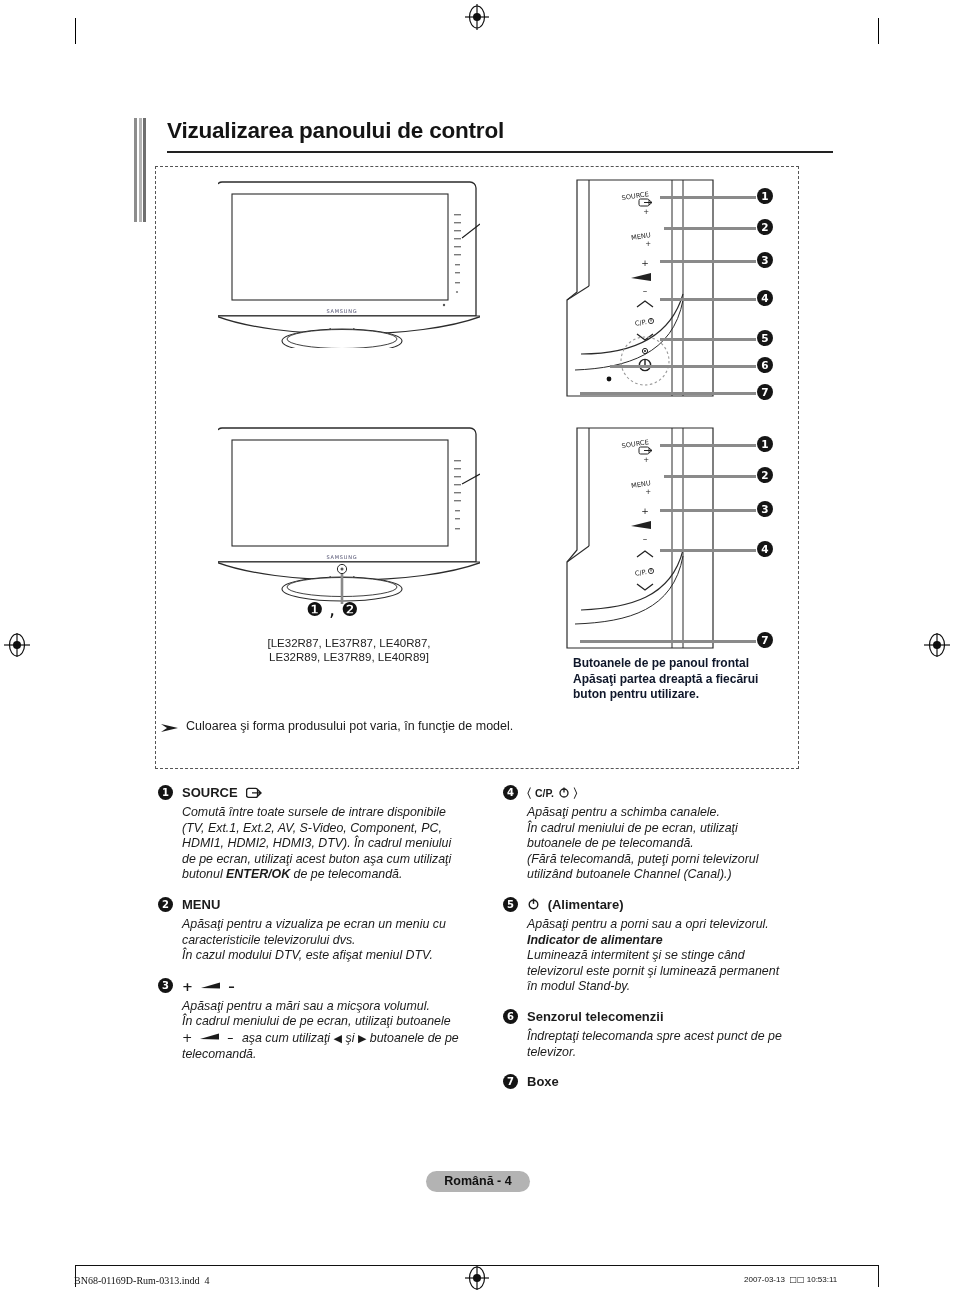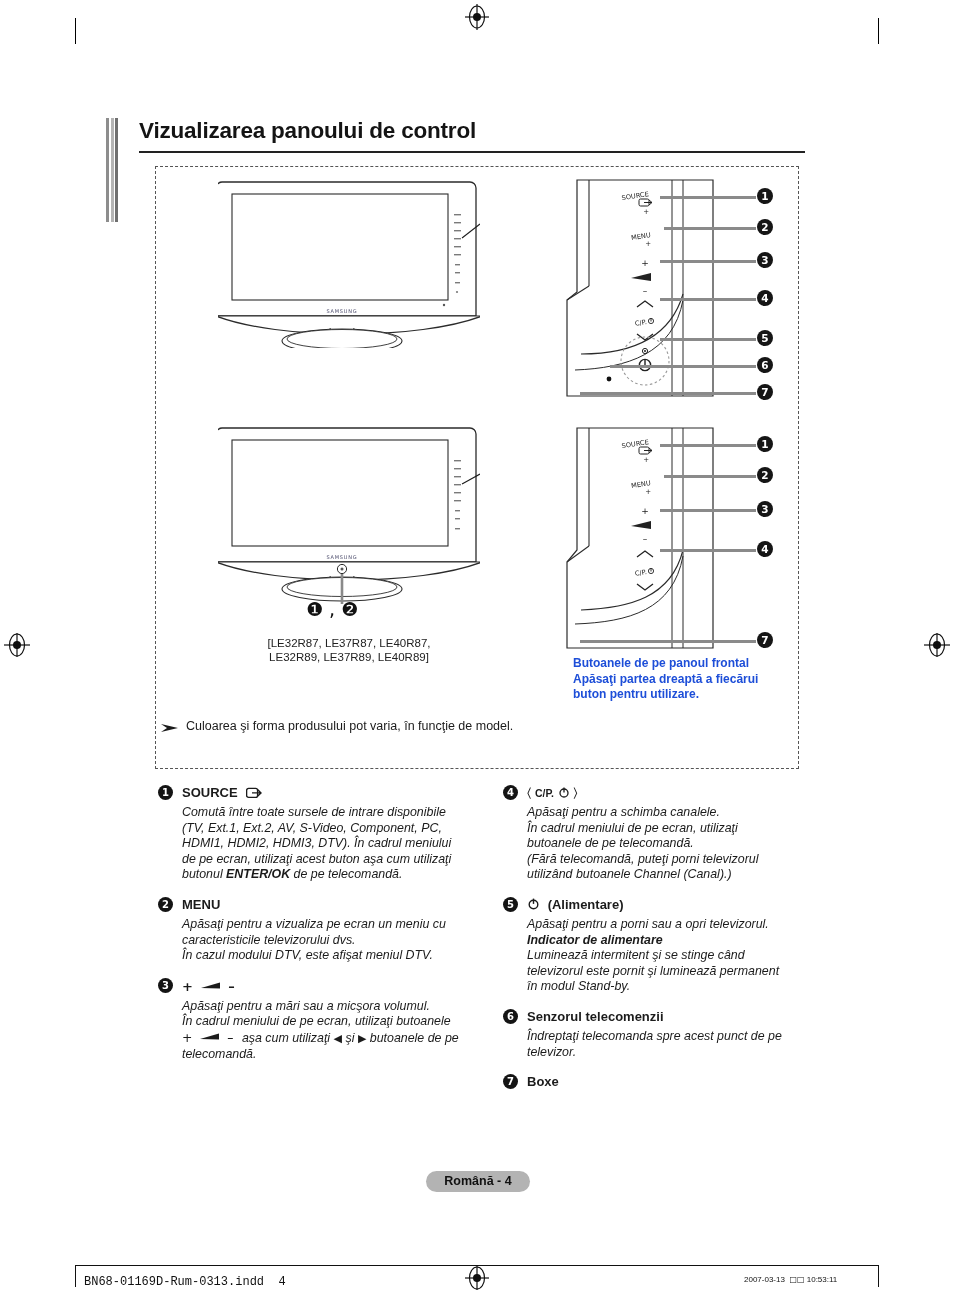--- a/index.html
+++ b/index.html
@@ -9,21 +9,21 @@
     color:#1a1a1a;position:relative;overflow:hidden;
   }
   .page{position:absolute;left:0;top:0;width:954px;height:1301px;}
 
   
   .crop{position:absolute;background:#000;}
   .reg{position:absolute;width:26px;height:26px;}
   .reg svg{display:block}
 
   
-  .head-wrap{position:absolute;left:106px;top:118px;width:700px;height:44px;}
+  .head-wrap{position:absolute;left:134px;top:118px;width:700px;height:44px;}
   .head-bars{position:absolute;left:0;top:0;width:12px;height:104px;
       background:linear-gradient(90deg,#8d8d8d 0 3px,#ffffff 3px 5px,#b4b4b4 5px 8px,#ffffff 8px 9px,#6f6f6f 9px 12px);}
   .head-title{position:absolute;left:33px;top:0px;font-size:22.5px;font-weight:bold;
       letter-spacing:-0.2px;color:#141414;white-space:nowrap;}
   .head-rule{position:absolute;left:33px;top:33px;width:666px;height:2px;background:#222;}
 
   
   .diagram{position:absolute;left:155px;top:166px;width:644px;height:603px;
       border:1px dashed #555;box-sizing:border-box;}
 
@@ -35,21 +35,21 @@
   
   .panel{position:absolute;}
   .panel svg{display:block;}
 
   
   .callout{position:absolute;width:16px;height:16px;border-radius:50%;background:#151515;
       color:#fff;font-size:10.5px;font-weight:bold;line-height:16px;text-align:center;
       font-family:"DejaVu Sans", sans-serif;}
   .leader{position:absolute;height:3px;background:#8a8a8a;}
 
-  .panelcap{position:absolute;left:573px;top:656px;width:230px;font-size:12px;line-height:15.5px;color:#1d4ed8;}
+  .panelcap{position:absolute;left:573px;top:656px;width:230px;font-size:12px;line-height:15.5px;color:#0f172a;}
   .panelcap b{font-weight:bold;}
 
   .note{position:absolute;left:160px;top:719px;width:470px;font-size:12.5px;color:#1b1b1b;}
   .note .arrow{position:absolute;left:0;top:3px;width:20px;height:12px;}
 
   
   .col{position:absolute;top:784px;font-size:12.4px;line-height:15.6px;color:#1b1b1b;}
   .colL{left:158px;width:340px;}
   .colR{left:503px;width:340px;}
 
@@ -68,21 +68,21 @@
   .inline-ico{display:inline-block;vertical-align:-2px;}
   .src-ico{width:17px;height:12px;}
   .vol-ico{width:22px;height:10px;vertical-align:1px;}
   .pw-ico{width:12px;height:12px;vertical-align:-1px;}
   .small-cp{font-size:10.5px;font-weight:bold;letter-spacing:0px;}
 
   
   .badge{position:absolute;left:426px;top:1171px;width:104px;height:21px;border-radius:11px;
       background:#b3b3b3;color:#111;font-size:12.5px;font-weight:bold;line-height:21px;text-align:center;}
   .foot-rule{position:absolute;left:75px;top:1265px;width:804px;height:1px;background:#111;}
-  .foot-l{position:absolute;left:84px;top:1275px;font-size:12px;color:#111;font-family:Liberation Mono, monospace;}
+  .foot-l{position:absolute;left:74px;top:1275px;font-size:10px;color:#111;font-family:Liberation Serif, serif;}
   .foot-r{position:absolute;left:744px;top:1275px;font-size:8px;color:#111;}
   .foot-tick{position:absolute;background:#111;width:1px;height:22px;}
 </style>
 </head>
 <body>
 
 <div class="page">
 
   <div class="crop" style="left:75px;top:18px;width:1px;height:26px;"></div>
   <div class="crop" style="left:878px;top:18px;width:1px;height:26px;"></div>

